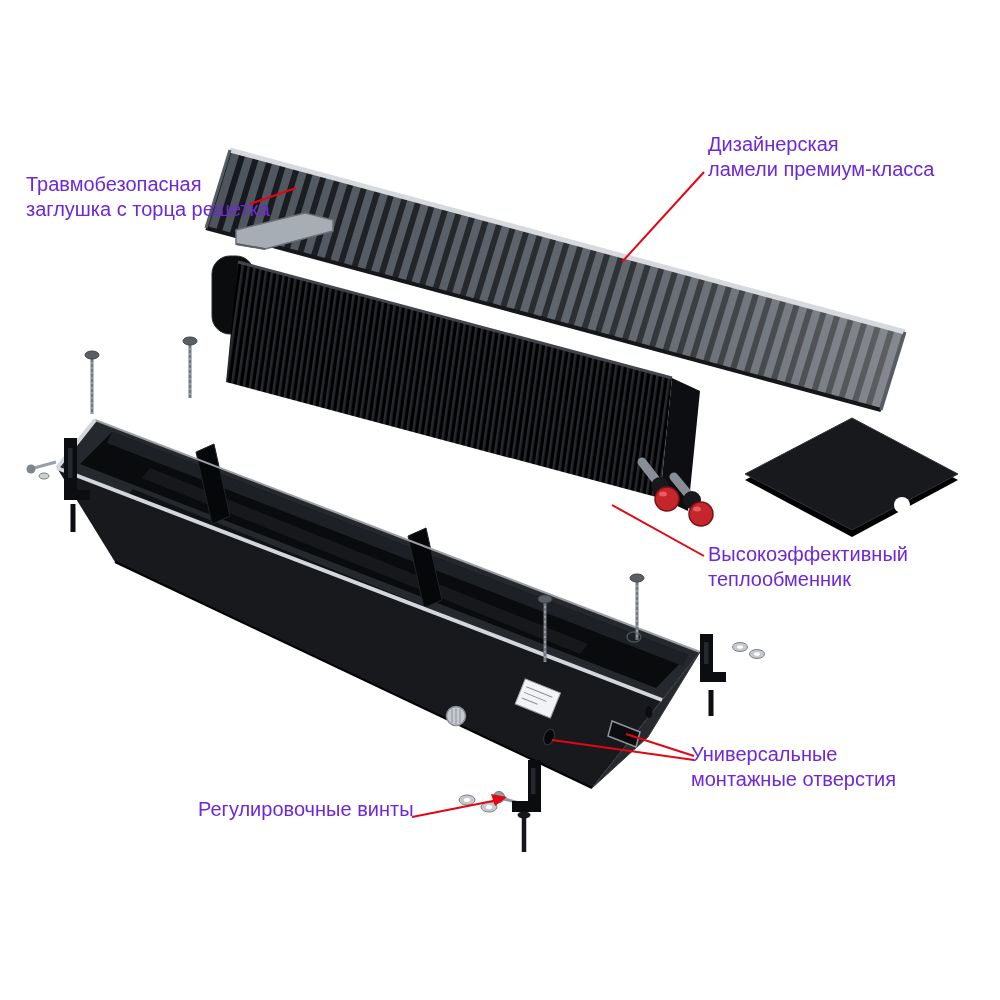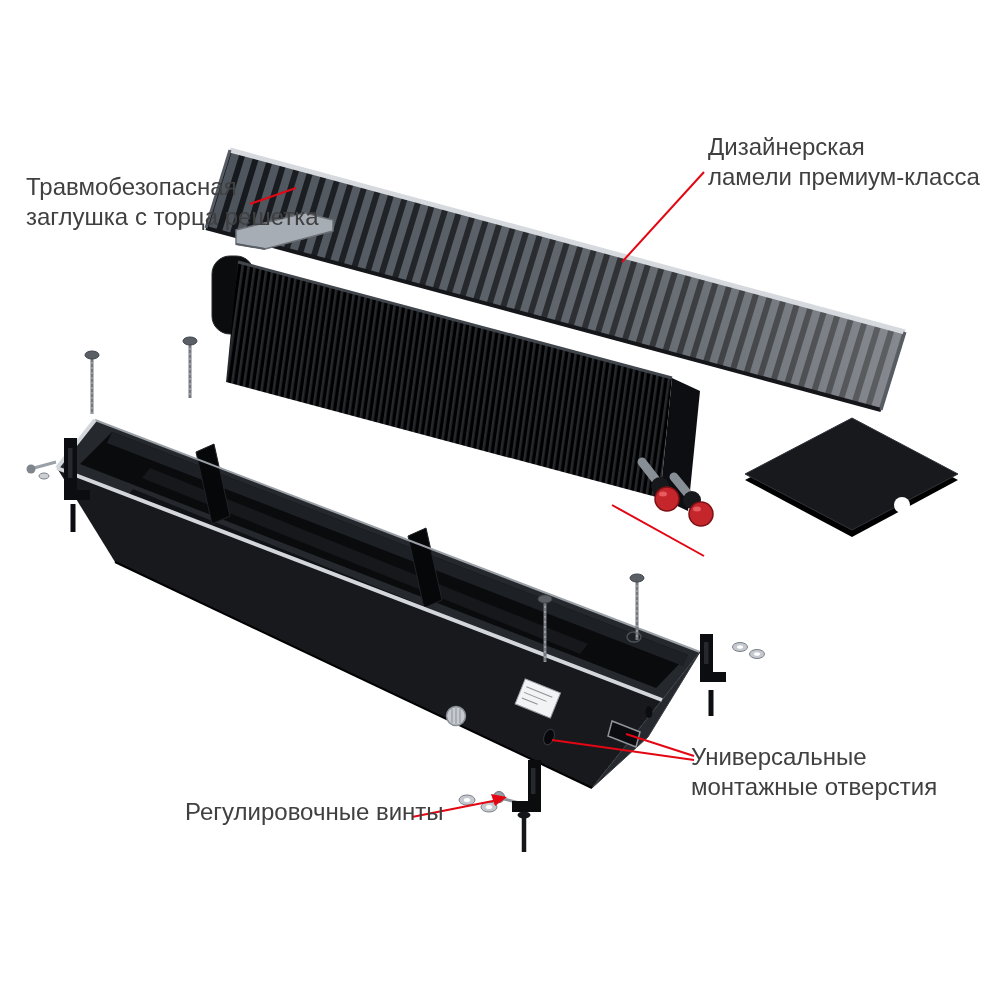--- a/index.html
+++ b/index.html
@@ -1,25 +1,25 @@
 <!DOCTYPE html>
 <html><head>
 <meta charset="utf-8">
 <style>
   html,body{margin:0;padding:0;background:#ffffff;}
   body{font-family:"Liberation Sans", sans-serif;}
   .stage{position:relative;width:1000px;height:1000px;background:#ffffff;overflow:hidden;}
   .stage svg{position:absolute;left:0;top:0;}
-  .callout{position:absolute;color:#404040;font-size:24px;line-height:1.25;white-space:nowrap;}
+  .callout{position:absolute;color:#6d28d9;font-size:20px;line-height:1.25;white-space:nowrap;}
   .callout span{display:block;}
   .co-endcap{left:26px;top:172px;}
   .co-grille{left:708px;top:132px;}
   .co-hx{left:708px;top:542px;}
   .co-mount{left:691px;top:742px;}
-  .co-feet{left:185px;top:797px;}
+  .co-feet{left:198px;top:797px;}
 </style>
 </head>
 <body>
 
 <div class="stage">
 
   <svg width="1000" height="1000" viewBox="0 0 1000 1000">
     <defs>
       <pattern id="slats" width="14" height="14" patternUnits="userSpaceOnUse" patternTransform="rotate(17)">
         <rect width="14" height="14" fill="#14171b"></rect>
@@ -176,20 +176,24 @@
   <div class="callout co-endcap">
     <span>Травмобезопасная</span>
     <span>заглушка с торца решетка</span>
   </div>
 
   <div class="callout co-grille">
     <span>Дизайнерская</span>
     <span>ламели премиум-класса</span>
   </div>
 
+  <div class="callout co-hx">
+    <span>Высокоэффективный</span>
+    <span>теплообменник</span>
+  </div>
 
   <div class="callout co-mount">
     <span>Универсальные</span>
     <span>монтажные отверстия</span>
   </div>
 
   <div class="callout co-feet">
     <span>Регулировочные винты</span>
   </div>
 

